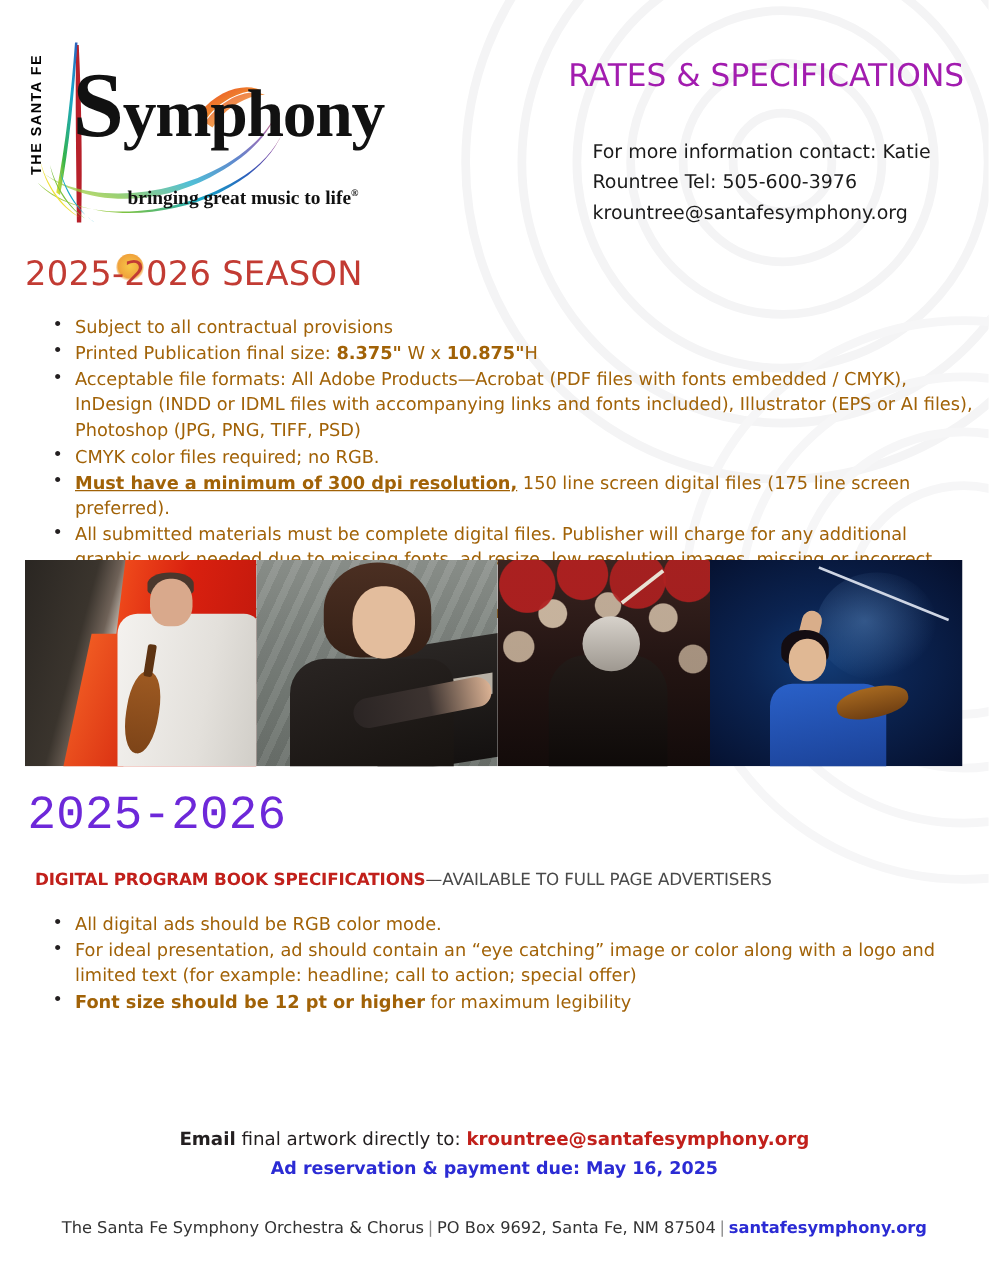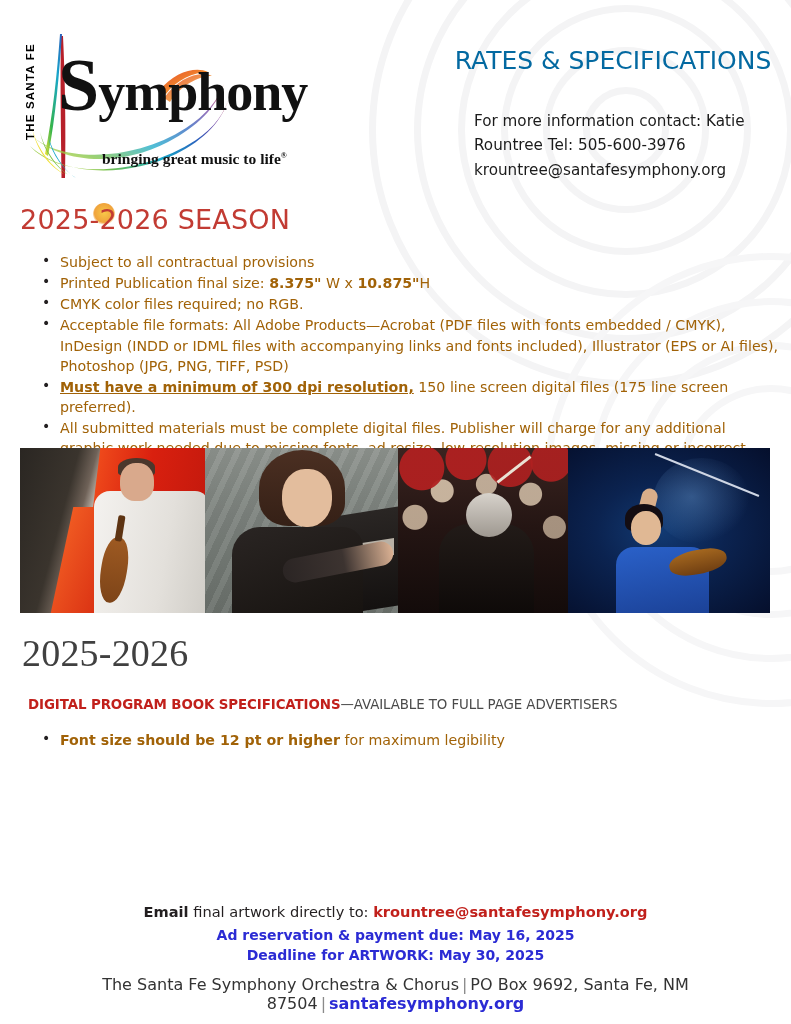--- a/index.html
+++ b/index.html
@@ -127,21 +127,21 @@
     font-family: "DejaVu Sans", sans-serif;
     font-size: 40px;
     color: #2b2bd4;
     letter-spacing: 0.2px;
     line-height: 1.08;
     font-weight: 400;
   }
   .title-sub {
     font-family: "DejaVu Sans", sans-serif;
     font-size: 25px;
-    color: #0369a1;
+    color: #a21caf;
     letter-spacing: 0px;
     margin-top: 2px;
     font-weight: 400;
   }
   .contact {
     margin-top: 34px;
     font-family: "DejaVu Sans", sans-serif;
     font-size: 15.2px;
     line-height: 1.6;
     color: #1b1b1b;
@@ -363,23 +363,23 @@
   .p4 .bow {
     position:absolute; left:41%; top:16%; width:112px; height:2px;
     background:#cfd6e4; transform: rotate(22deg);
   }
 
   
   .bigyear {
     position: absolute;
     left: 22px;
     top: 631px;
-    font-family: Liberation Serif, serif;
+    font-family: Liberation Mono, monospace;
     font-size: 38px;
-    color: #404040;
+    color: #6d28d9;
     letter-spacing: 0.2px;
   }
 
   
   .dig-head {
     position: absolute;
     left: 28px;
     top: 697px;
     font-family: "DejaVu Sans", sans-serif;
     font-size: 13.4px;
@@ -414,21 +414,21 @@
     color: #2b2bd4;
     line-height: 1.42;
   }
 
   .footer-bar {
     position: absolute;
     left: 0; right: 0;
     top: 975px;
     text-align: center;
     font-family: "DejaVu Sans", sans-serif;
-    font-size: 16px;
+    font-size: 13px;
     color: #333;
   }
   .footer-bar .site { color: #2b2bd4; font-weight: bold; }
   .footer-bar .sep { color: #8a8a8a; padding: 0 3px; }
 </style>
 </head>
 <body>
 
 <div id="page">
 
@@ -503,22 +503,22 @@
     </div>
 
     <div class="season">
       <span class="blob"></span>
       <span>2025-2026 SEASON</span>
     </div>
 
     <ul class="speclist" id="main-specs">
         <li><span>Subject to all contractual provisions</span></li>
         <li><span>Printed Publication final size: </span><b>8.375"</b><span> W x </span><b>10.875"</b><span>H</span></li>
+        <li><span>Acceptable file formats: All Adobe Products—Acrobat (PDF files with fonts embedded / CMYK), InDesign (INDD or IDML files with accompanying links and fonts included), Illustrator (EPS or AI files), Photoshop (JPG, PNG, TIFF, PSD)</span></li>
         <li><span>CMYK color files required; no RGB.</span></li>
-        <li><span>Acceptable file formats: All Adobe Products—Acrobat (PDF files with fonts embedded / CMYK), InDesign (INDD or IDML files with accompanying links and fonts included), Illustrator (EPS or AI files), Photoshop (JPG, PNG, TIFF, PSD)</span></li>
         <li><u class="bold">Must have a minimum of 300 dpi resolution,</u><span> 150 line screen digital files (175 line screen preferred).</span></li>
         <li><span>All submitted materials must be complete digital files. Publisher will charge for any additional graphic work needed due to missing fonts, ad resize, low resolution images, missing or incorrect bleeds, etc.</span></li>
         <li><span>Any ads deemed not suitable to this publication may be refused.</span></li>
       </ul>
 
     <div class="photo-strip">
       <div class="photo p1">
         <div class="bg"></div>
           <div class="redwall"></div>
           <div class="redwall2"></div>
@@ -556,30 +556,31 @@
       </div>
     </div>
 
     <div class="bigyear">2025-2026</div>
 
     <div class="dig-head">
       <span class="red">DIGITAL PROGRAM BOOK  SPECIFICATIONS</span><span class="grey">—AVAILABLE TO FULL PAGE ADVERTISERS</span>
     </div>
 
     <ul class="speclist" id="digital-specs">
+        <li><span>All digital ads should be RGB color mode.</span></li>
+        <li><span>For ideal presentation, ad should contain an “eye catching” image or color along with a logo and limited text (for example: headline; call to action; special offer)</span></li>
         <li><b>Font size should be 12 pt or higher</b><span> for maximum legibility</span></li>
       </ul>
 
     <div class="email-line">
       <b>Email</b><span> final artwork directly to: </span><span class="redbold">krountree@santafesymphony.org</span>
     </div>
 
     <div class="due-dates">
       <div>Ad reservation &amp; payment due: May 16, 2025</div>
-      <div>Deadline for ARTWORK: May 30, 2025</div>
     </div>
 
     <div class="footer-bar">
       <span>The Santa Fe Symphony Orchestra &amp; Chorus</span><span class="sep">|</span><span>PO Box 9692, Santa Fe, NM  87504</span><span class="sep">|</span><span class="site">santafesymphony.org</span>
     </div>
 
   </div>
 </div>
 
 </body></html>

